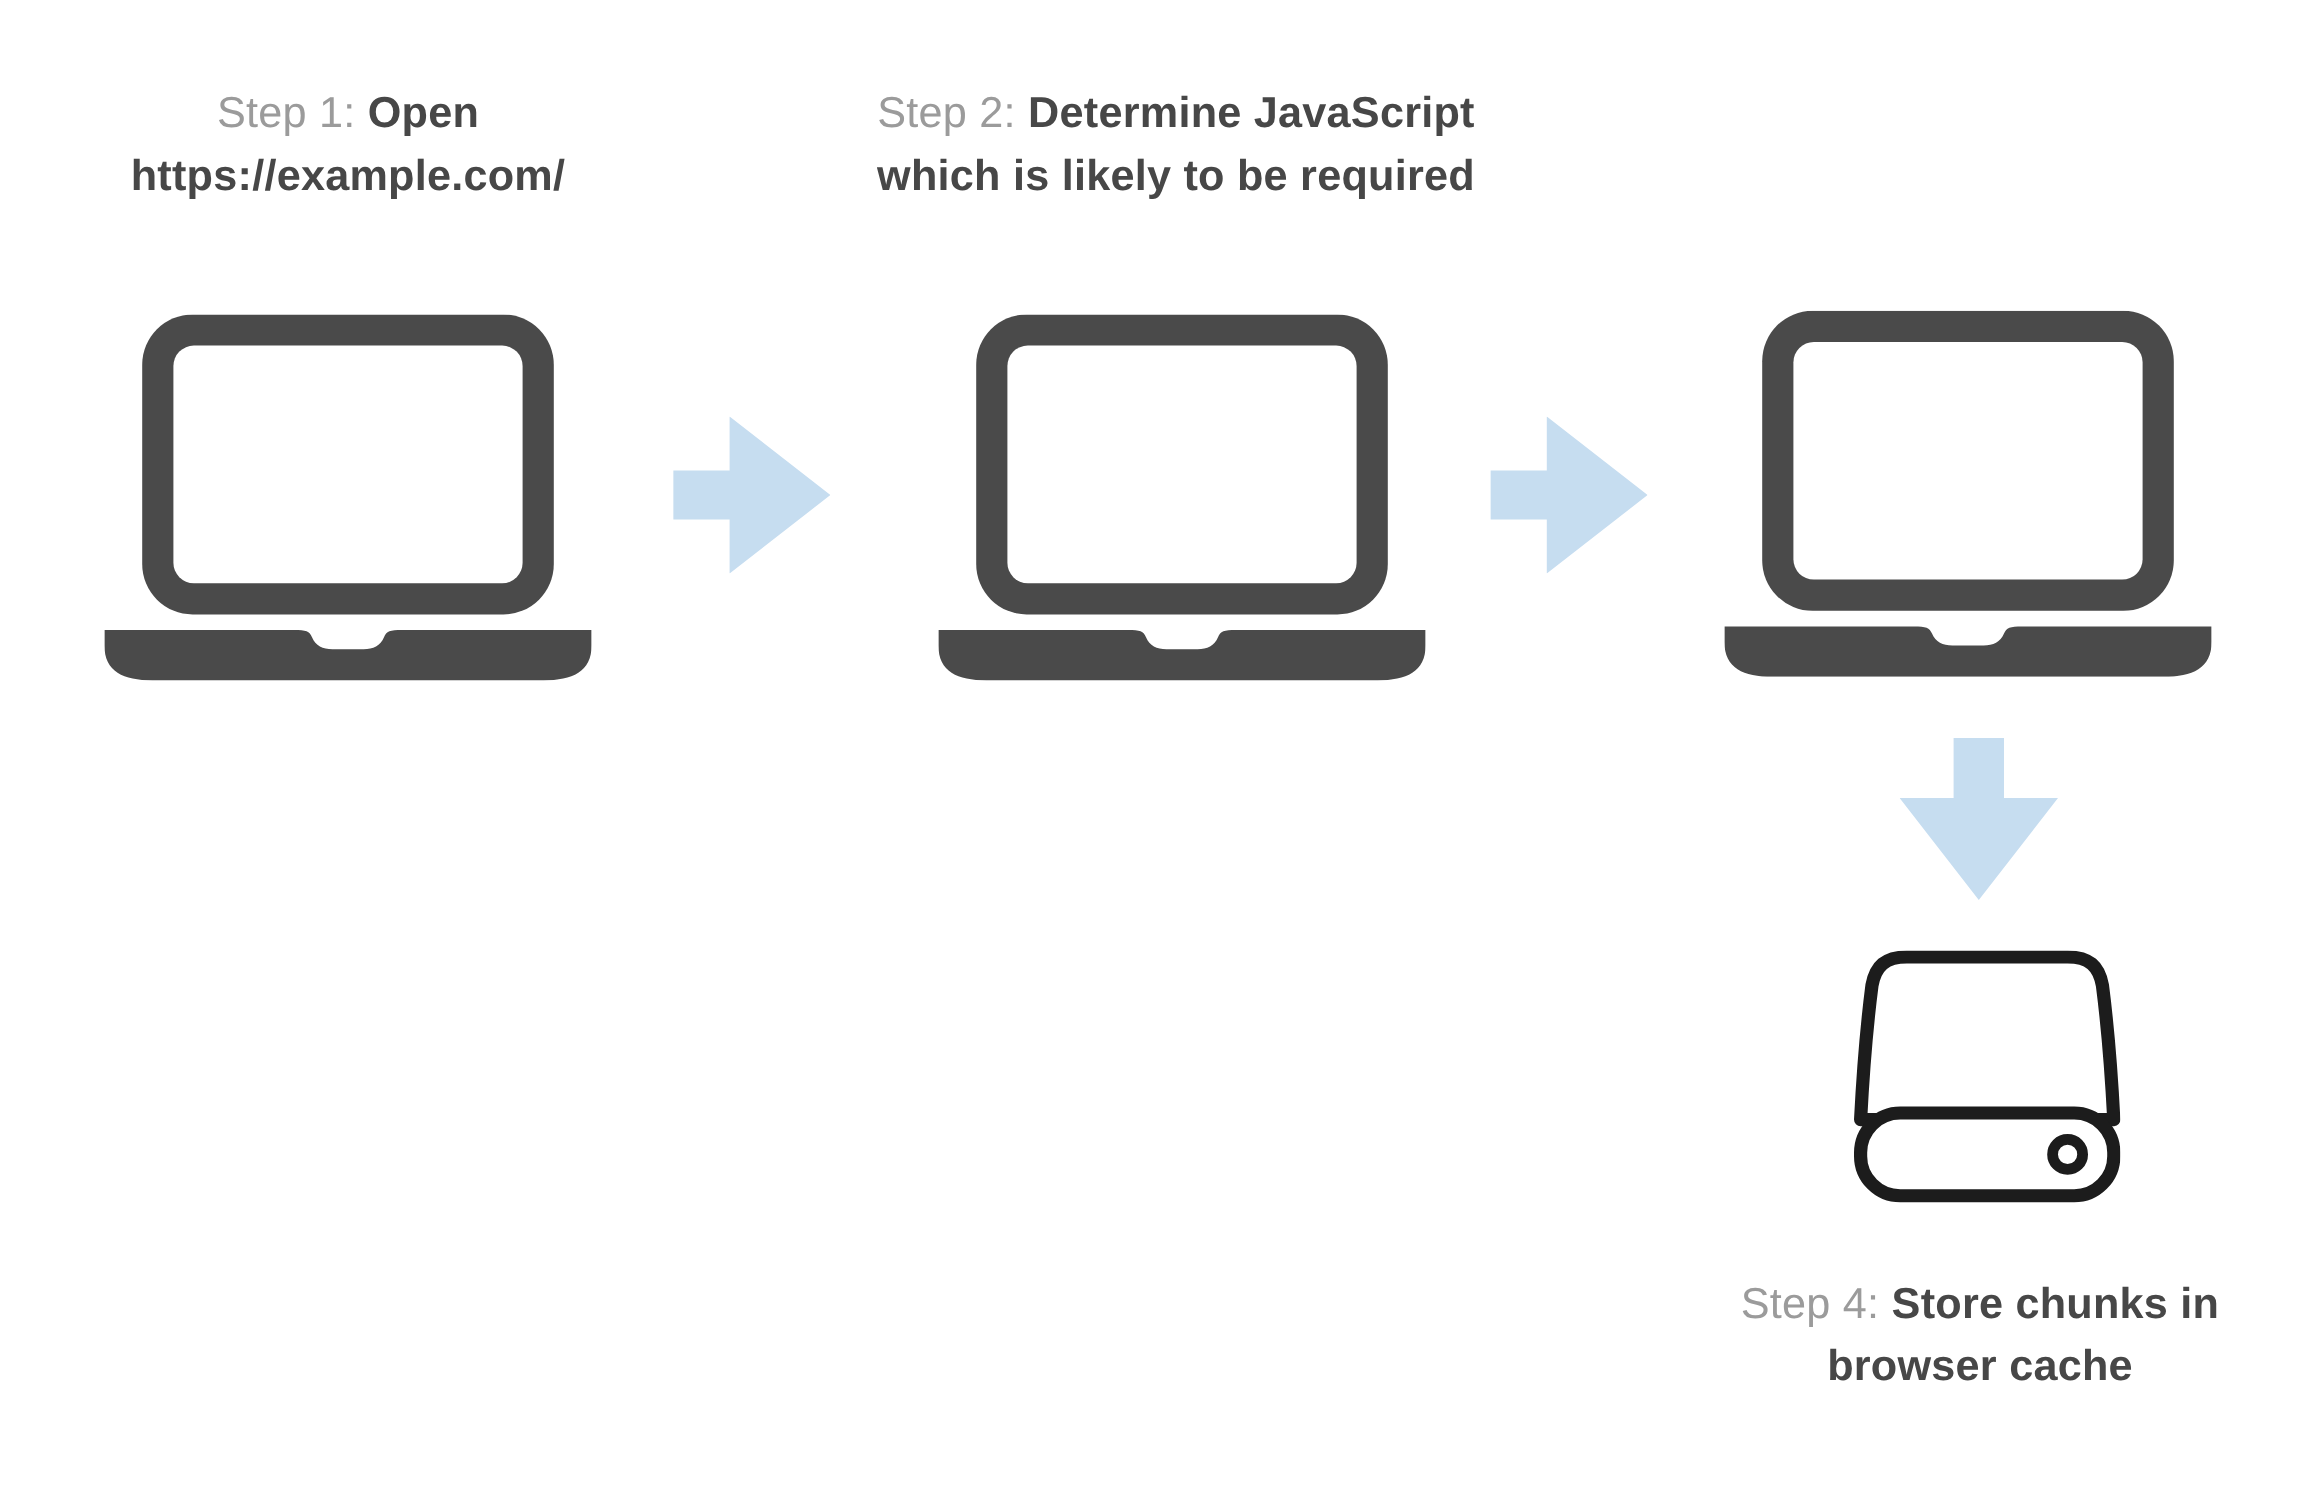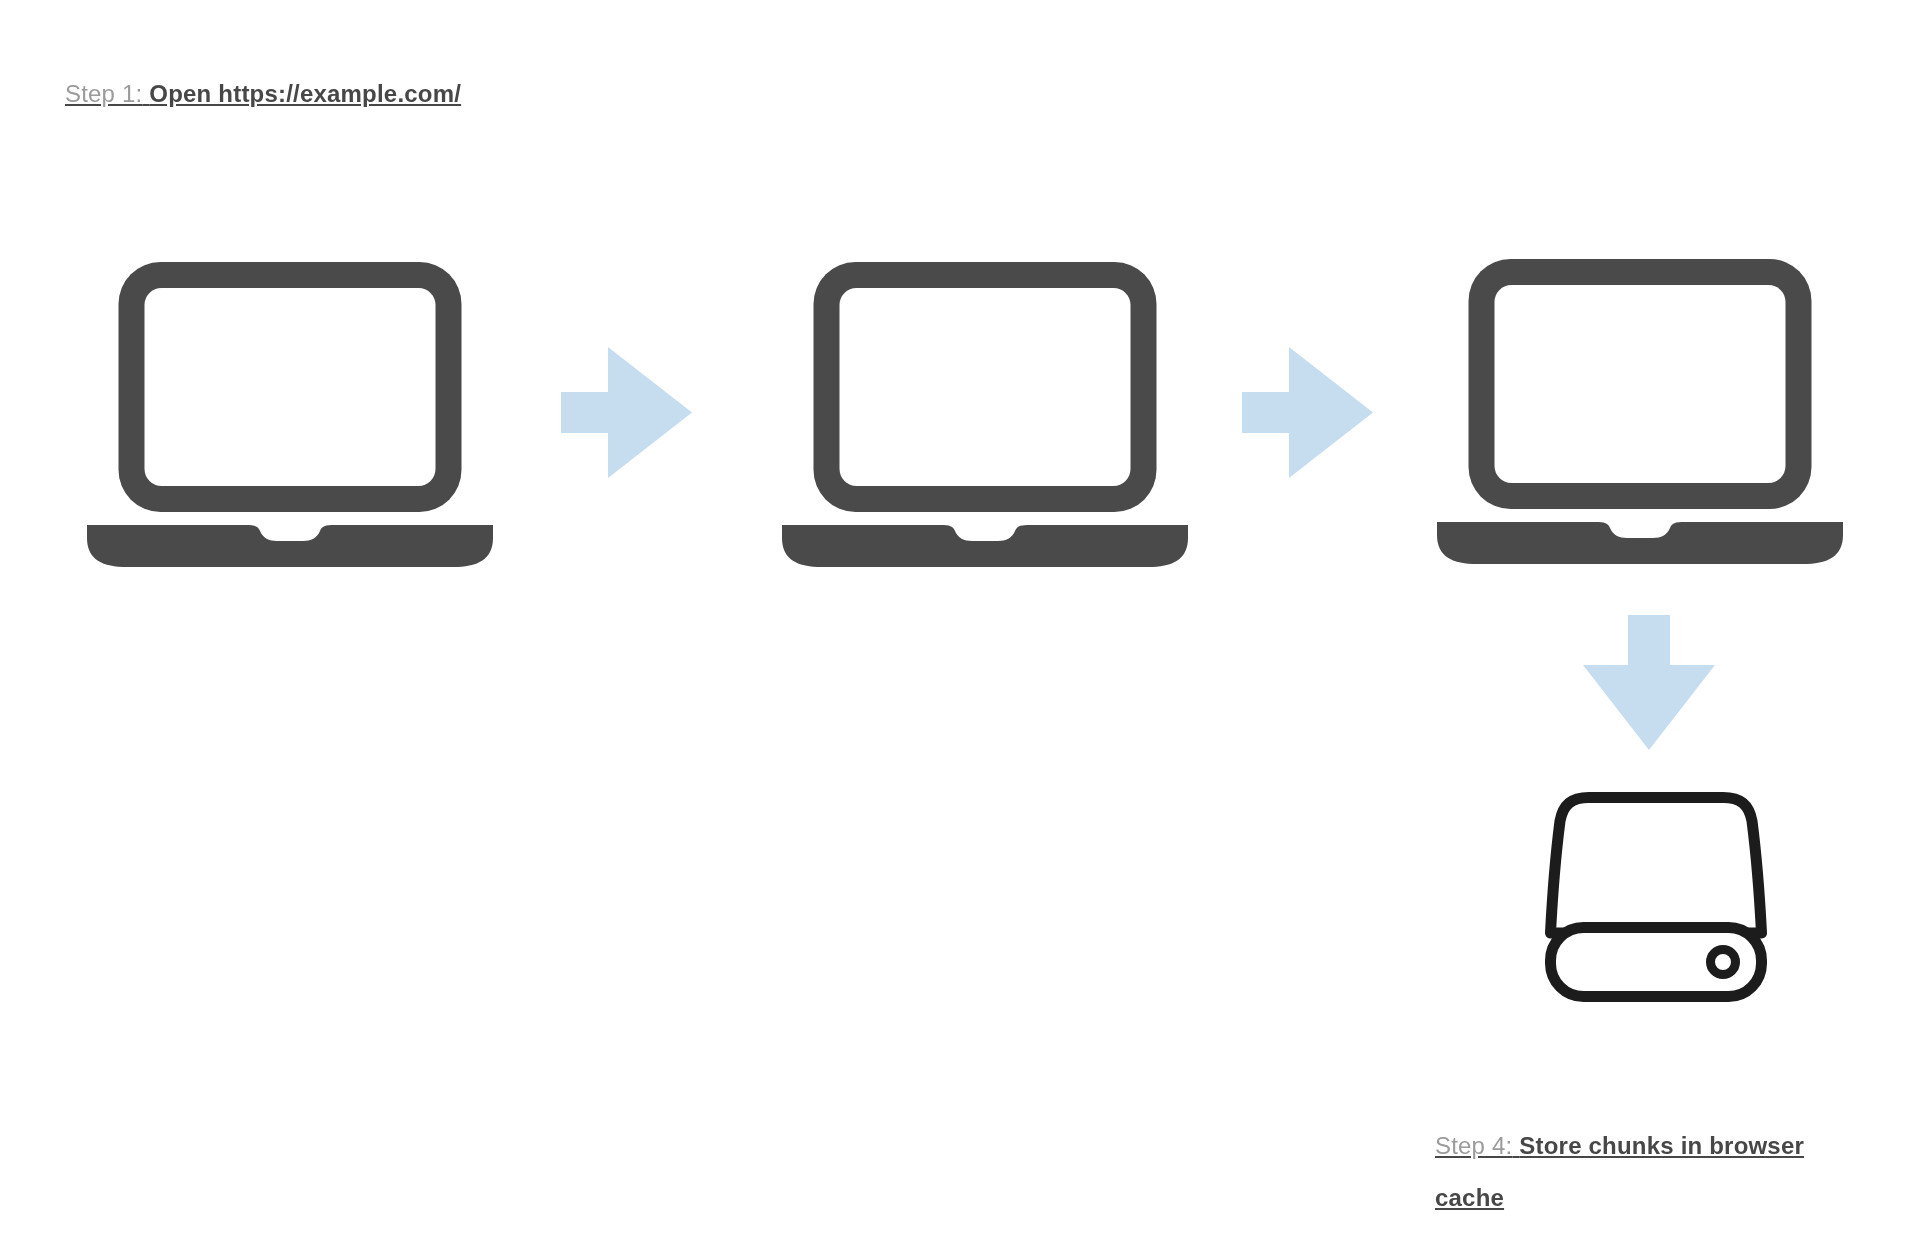--- a/index.html
+++ b/index.html
@@ -11,27 +11,26 @@
     position: relative;
     width: 1916px;
     height: 1238px;
     background: #ffffff;
     overflow: hidden;
     font-family: "Liberation Sans", "DejaVu Sans", sans-serif;
   }
   .abs { position: absolute; }
 
   .step-label {
-    font-size: 24px;
+    font-size: 36px;
     line-height: 52px;
-    text-align: left;
+    text-align: center;
     color: var(--step-title-dark, #474747);
     font-weight: 700;
     letter-spacing: 0.2px;
-    text-decoration: underline;
   }
   .step-label .prefix {
     color: var(--step-prefix-gray, #9b9b9b);
     font-weight: 400;
   }
 
   .laptop-fill { fill: var(--laptop-gray, #4a4a4a); }
   .screen-inner { fill: #ffffff; }
   .arrow-fill { fill: var(--arrow-blue, #c6ddf0); }
   .drive-stroke {
@@ -43,21 +42,21 @@
   .drive-dot {
     fill: #ffffff;
     stroke: var(--drive-outline, #1c1c1c);
     stroke-width: 9;
   }
 
   
   .label-1 { left: 65px;   top: 68px;   width: 450px; }
   .label-2 { left: 680px;  top: 68px;   width: 600px; }
   .label-3 { left: 1430px; top: 68px;   width: 430px; }
-  .label-4 { left: 1435px; top: 1120px; width: 430px; }
+  .label-4 { left: 1435px; top: 1060px; width: 430px; }
 
   .laptop-1 { left: 87px;   top: 262px; }
   .laptop-2 { left: 782px;  top: 262px; }
   .laptop-3 { left: 1437px; top: 259px; }
 
   .arrow-1 { left: 561px;  top: 347px; }
   .arrow-2 { left: 1242px; top: 347px; }
   .arrow-3 { left: 1583px; top: 615px; }
 
   .drive-1 { left: 1545px; top: 792px; }
@@ -65,20 +64,24 @@
 </head>
 <body>
 
 <div class="canvas">
 
   <div class="abs step-label label-1">
     <span class="prefix">Step 1:</span>
     <strong>Open https://example.com/</strong>
   </div>
 
+  <div class="abs step-label label-2">
+    <span class="prefix">Step 2:</span>
+    <strong>Determine JavaScript which is likely to be required</strong>
+  </div>
 
 
   <div class="abs laptop-1">
     <svg width="406" height="305" viewBox="0 0 406 305" aria-hidden="true">
       <rect class="laptop-fill" x="31.5" y="0" width="343" height="250" rx="42"></rect>
       <rect class="screen-inner" x="57.5" y="26" width="291" height="198" rx="17"></rect>
       <path class="laptop-fill" d="M0 263 H158 C168 263 171 264 173 269 C176 276 182 279 190 279 H216 C224 279 230 276 233 269 C235 264 238 263 248 263 H406 V276 C406 298 390 305 366 305 H40 C16 305 0 298 0 276 Z"></path>
     </svg>
   </div>
 

